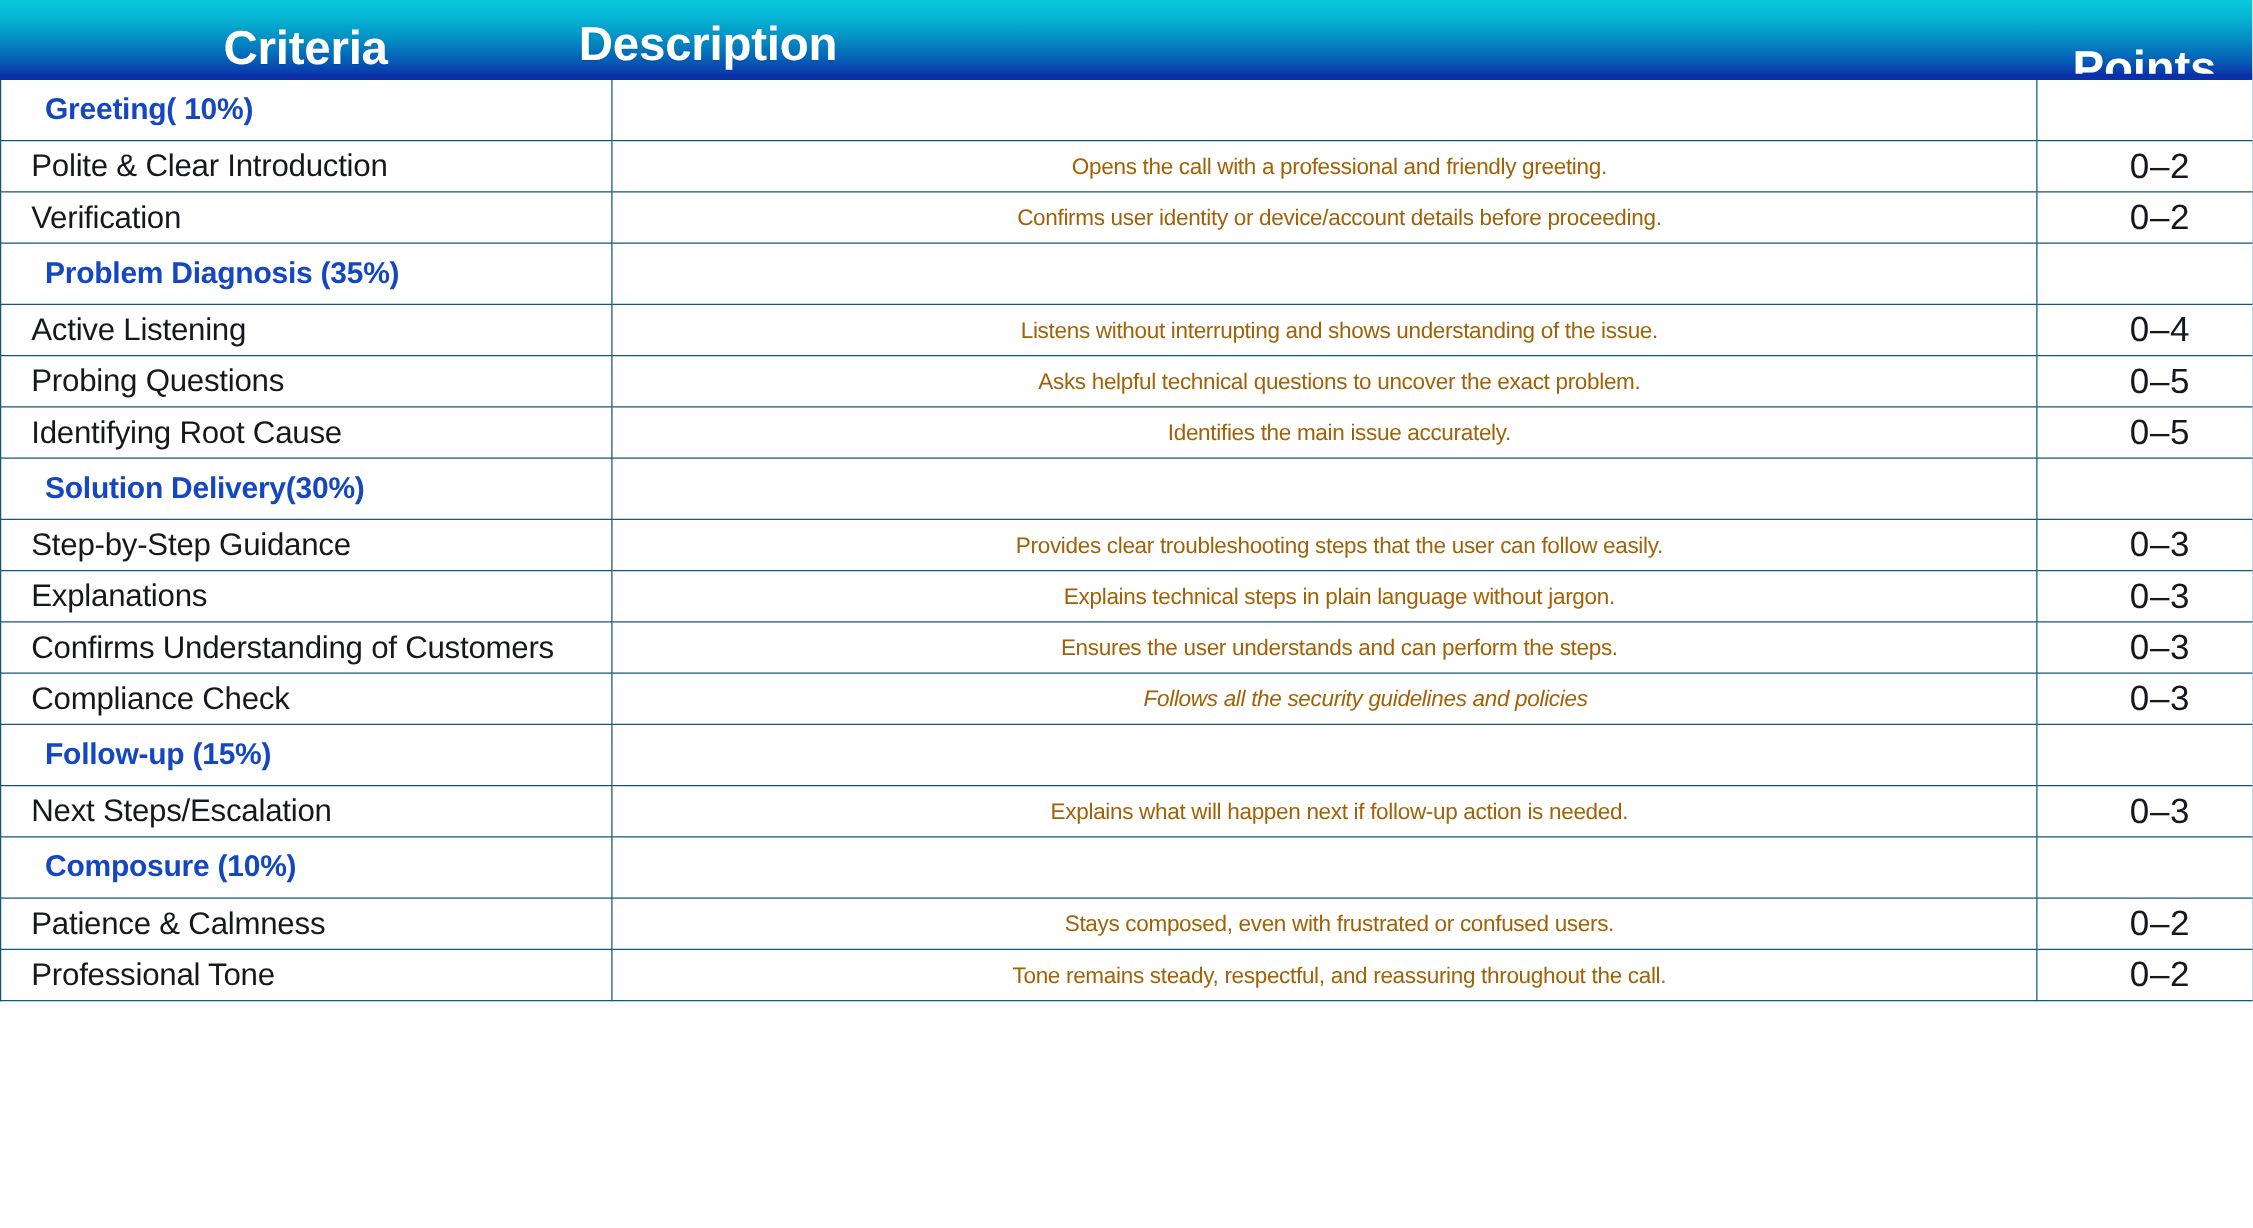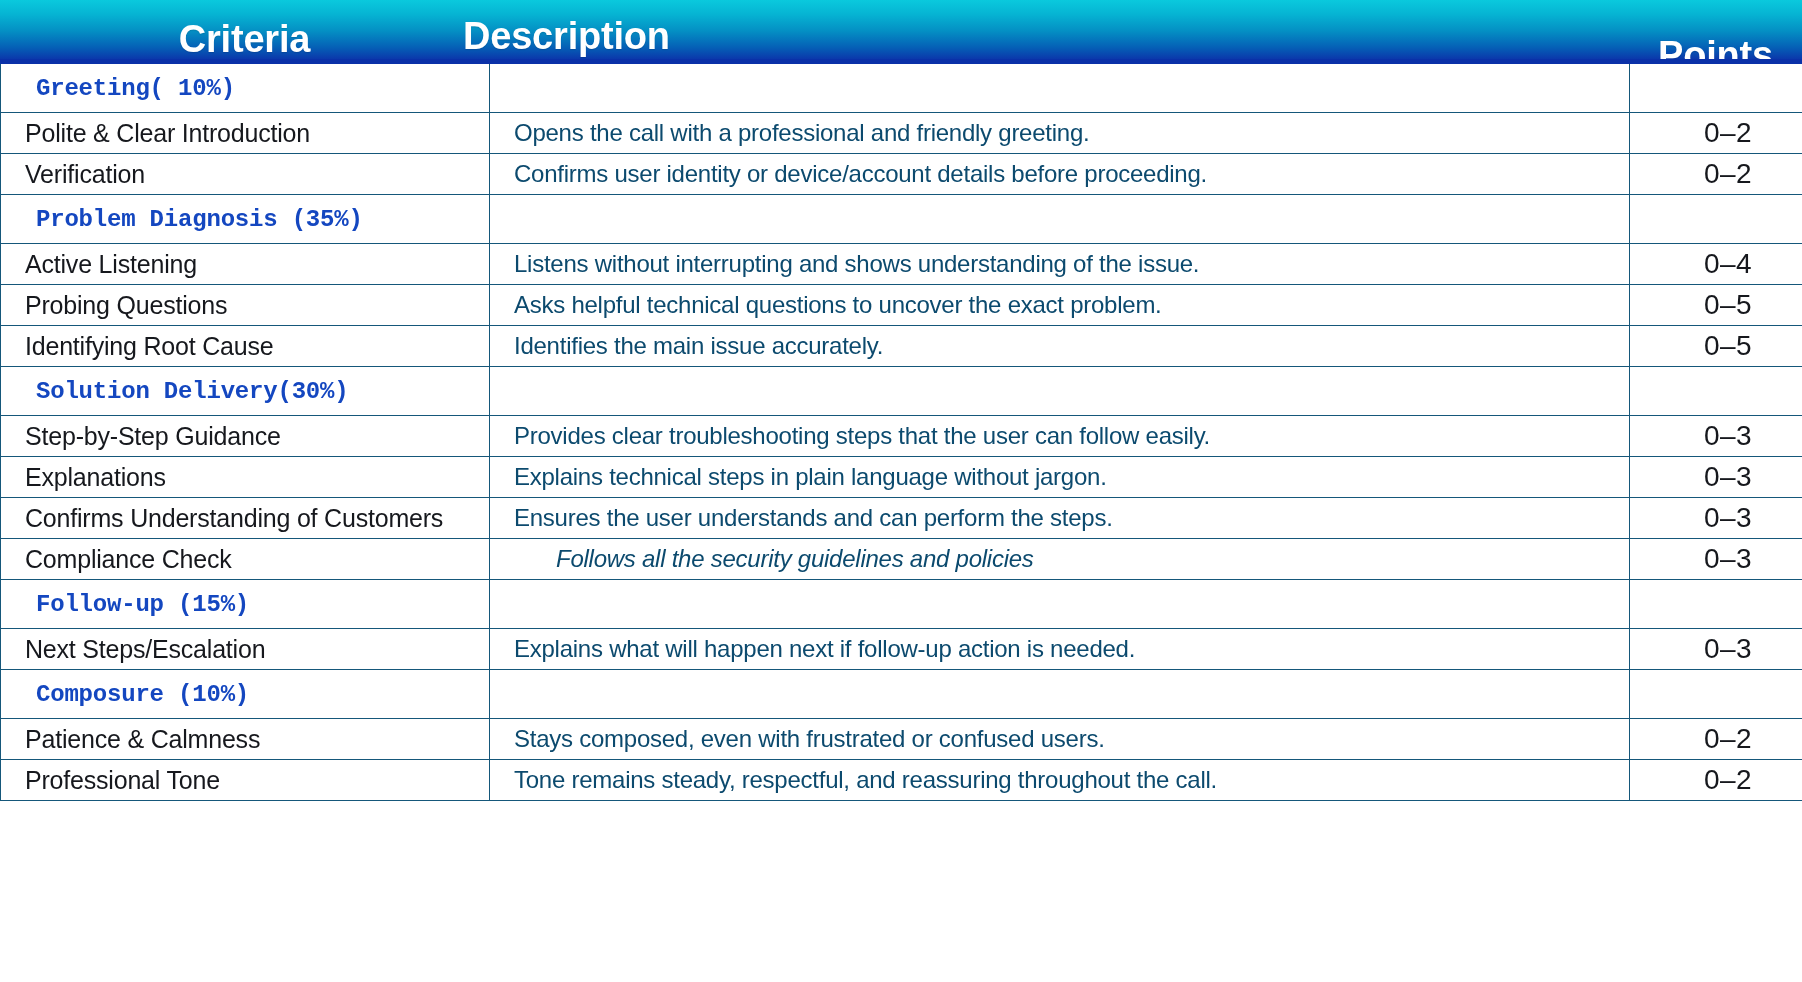--- a/index.html
+++ b/index.html
@@ -73,41 +73,42 @@
     padding: 0;
     vertical-align: middle;
     background: #ffffff;
   }
   .rubric tr:first-child td { border-top: none; }
   .col-criteria { width: 489px; }
   .col-desc     { width: 1140px; }
   .col-points   { width: 173px; }
 
   .row-item    td { height: 40px; padding-left: 24px; }
-  .row-section td { height: 48px; font-family: Liberation Mono, monospace; }
+  .row-section td { height: 48px; }
 
   .c-criteria {
     font-size: 25px;
     color: #16181d;
     padding-left: 36px;
     letter-spacing: -0.2px;
     white-space: nowrap;
   }
   .row-section .c-criteria {
     color: #1447c0;
     font-weight: bold;
     font-size: 24px;
     padding-left: 35px;
   }
   .c-desc {
-    font-size: 24px;
-    color: #0c4a6e;
+    font-size: 18px;
+    color: #a16207;
     padding-left: 60px;
     letter-spacing: -0.25px;
     white-space: nowrap;
+    text-align: center;
   }
   .c-desc.indent-extra { padding-left: 66px; font-style: italic; }
   .c-points {
     font-size: 28px;
     color: #16181d;
     text-align: center;
     letter-spacing: 0.5px;
   }
 </style>
 </head>

